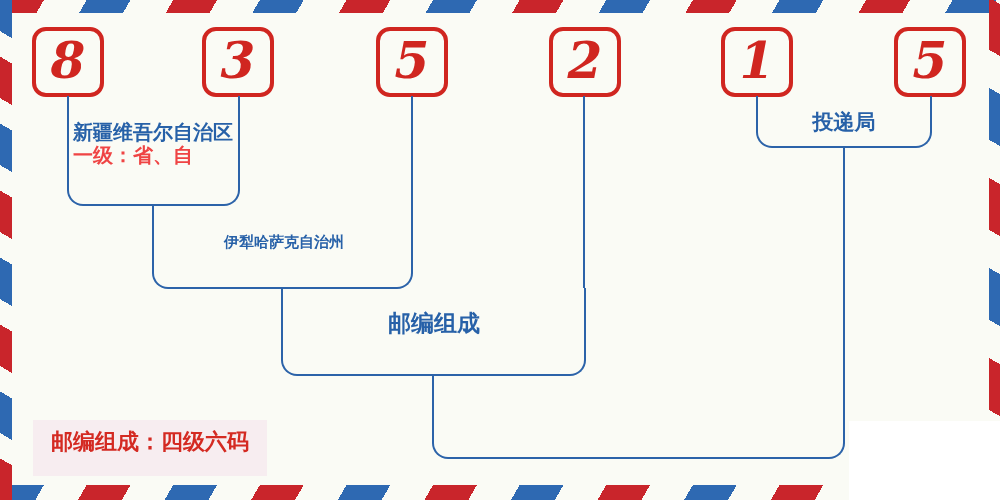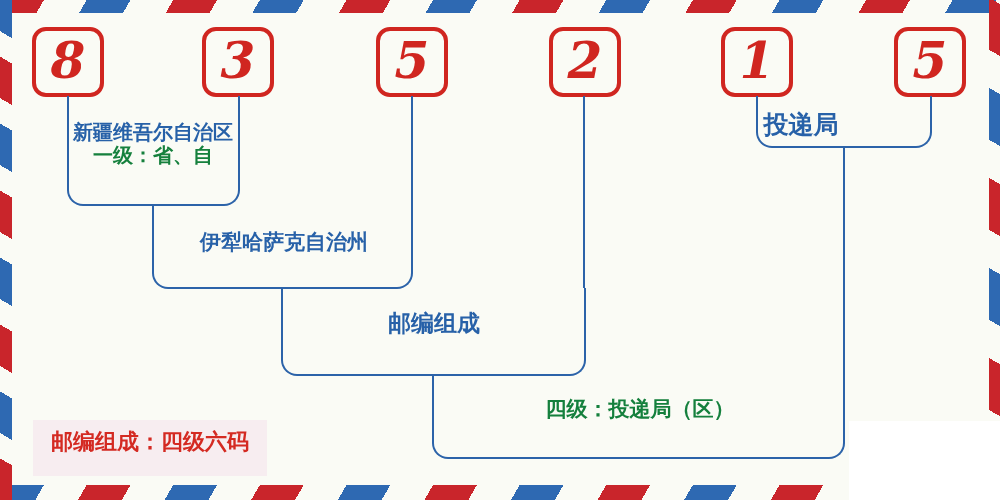--- a/index.html
+++ b/index.html
@@ -54,24 +54,24 @@
     position:absolute;box-sizing:border-box;z-index:3;
     border:2px solid #2c63a9;border-top:none;
     border-radius:0 0 16px 16px;
   }
   .vline{
     position:absolute;width:0;border-left:2px solid #2c63a9;z-index:3;
   }
   
   .anno{
     position:absolute;transform:translateX(-50%);
-    text-align:center;white-space:nowrap;z-index:4;font-weight:bold;
+    text-align:left;white-space:nowrap;z-index:4;font-weight:bold;
   }
   .t-blue{color:#2761a8;}
-  .t-red{color:#15803d;}
+  .t-red{color:#ef4444;}
   
   .badge{
     position:absolute;left:33px;top:420px;height:56px;z-index:4;
     background:#f7edf0;border-radius:0;
   }
   .badge span{
     display:block;padding:0 18px;line-height:44px;
     font-size:22px;font-weight:bold;color:#d42a22;
   }
 </style>
@@ -111,31 +111,30 @@
 
 <div class="vline" style="left:411px;top:96px;height:109px"></div>
 <div class="vline" style="left:583px;top:96px;height:192px"></div>
 <div class="vline" style="left:843px;top:147px;height:228px"></div>
 
 <div class="anno" style="left:153px;top:121px;font-size:20px;line-height:23px">
   <div class="t-blue">新疆维吾尔自治区</div>
   <div class="t-red">一级：省、自</div>
 </div>
 
-<div class="anno" style="left:284px;top:229px;font-size:21px;line-height:26px">
+<div class="anno" style="left:284px;top:229px;font-size:15px;line-height:26px">
   <div class="t-blue">伊犁哈萨克自治州</div>
 </div>
 
 <div class="anno" style="left:434px;top:308px;font-size:21px;line-height:30px">
   <div class="t-blue" style="font-size:23px">邮编组成</div>
 </div>
 
 <div class="anno" style="left:640px;top:391px;font-size:21px;line-height:36px">
-  <div class="t-red">四级：投递局（区）</div>
 </div>
 
-<div class="anno" style="left:801px;top:108px;font-size:25px">
+<div class="anno" style="left:844px;top:108px;font-size:21px">
   <div class="t-blue">投递局</div>
 </div>
 
 <div class="badge">
   <span>邮编组成：四级六码</span>
 </div>
 
 </body></html>

